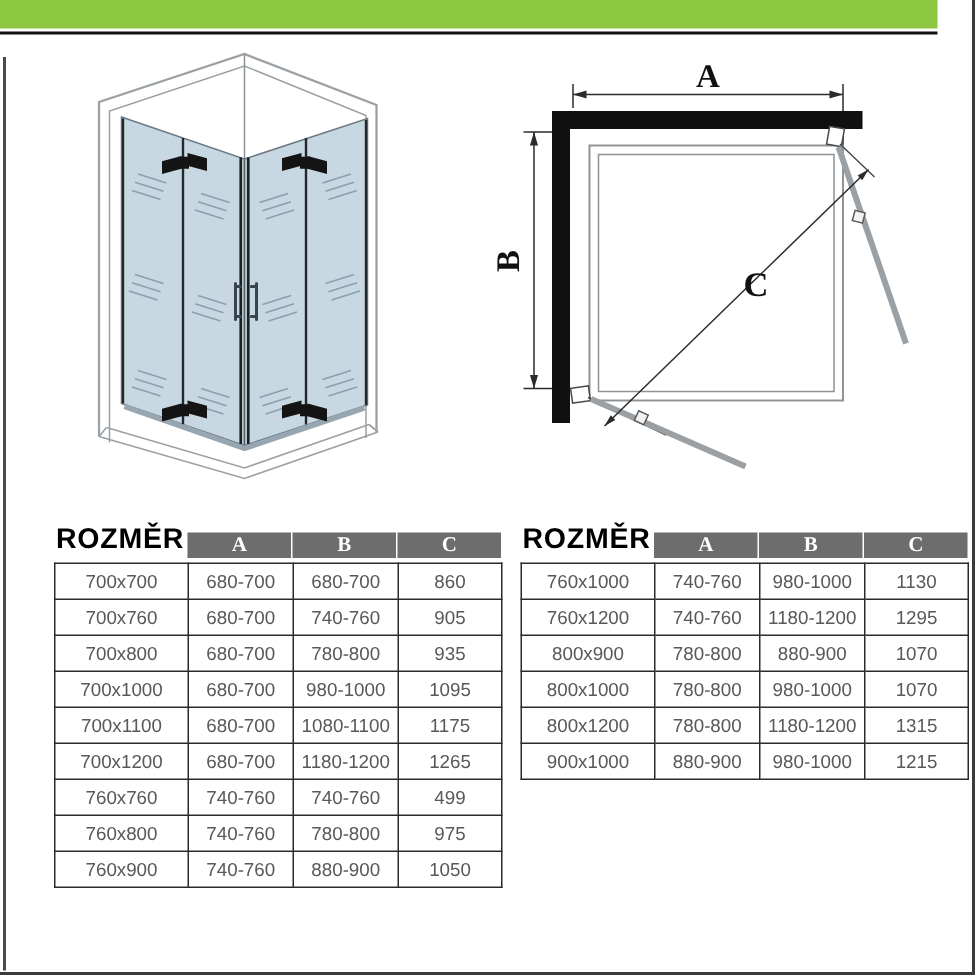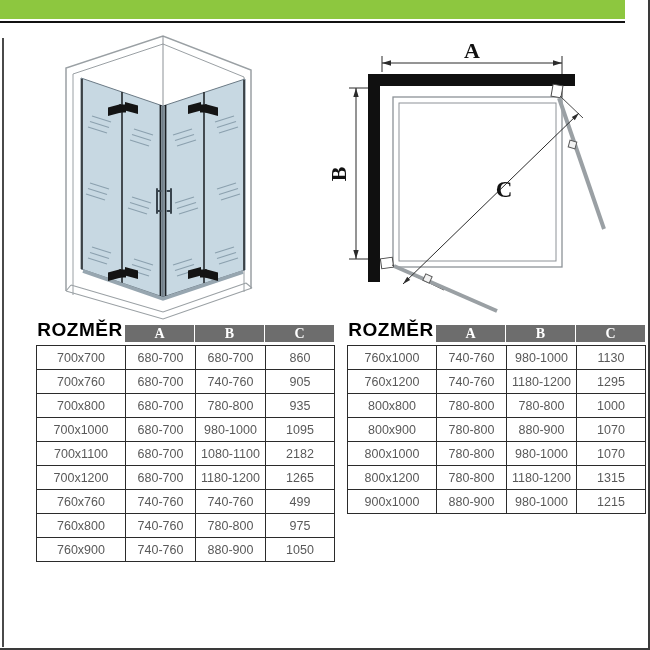--- a/index.html
+++ b/index.html
@@ -8,21 +8,21 @@
   
   .green-bar{position:absolute;left:0;top:0;width:625px;height:19px;background:var(--header-bar,#8dc73f);}
   .top-rule{position:absolute;left:0;top:21px;width:625px;height:2px;background:#111;}
   .left-edge{position:absolute;left:2px;top:38px;width:1.5px;height:609px;background:#4a4a4a;}
   .right-edge{position:absolute;right:0;top:0;width:2px;height:650px;background:var(--frame,#3a3a3a);}
   .bottom-edge{position:absolute;left:0;bottom:0;width:650px;height:2.5px;background:var(--frame,#3a3a3a);}
   
   .drawings{position:absolute;left:0;top:0;width:650px;height:330px;}
   .glass{fill:var(--glass,#c7d8e2);stroke:#6b7a85;stroke-width:1;}
   
-  .spec-table{position:absolute;width:298px;top:318px;padding-left:15px;}
+  .spec-table{position:absolute;width:298px;top:348px;padding-left:15px;}
   .spec-table.left{left:21px;}
   .spec-table.right{left:332px;}
   .thead{display:flex;gap:1px;height:24px;}
   .thead .title{width:88px;align-self:center;text-align:center;font-size:19px;font-weight:bold;
                 color:var(--table-title-text,#000);letter-spacing:.5px;}
   .thead .col{width:69px;height:17px;align-self:flex-end;background:var(--table-header-bg,#6d6d6d);
               color:var(--table-header-text,#fff);font-family:"Liberation Serif",serif;font-weight:bold;
               font-size:14px;line-height:17px;text-align:center;}
   table.body{border-collapse:collapse;margin-top:3px;width:298px;table-layout:fixed;}
   table.body td{border:1px solid #2b2b2b;height:23px;padding:0;text-align:center;
@@ -178,21 +178,21 @@
           <tr>
             <td>700x1000</td>
             <td>680-700</td>
             <td>980-1000</td>
             <td>1095</td>
           </tr>
           <tr>
             <td>700x1100</td>
             <td>680-700</td>
             <td>1080-1100</td>
-            <td>2182</td>
+            <td>1175</td>
           </tr>
           <tr>
             <td>700x1200</td>
             <td>680-700</td>
             <td>1180-1200</td>
             <td>1265</td>
           </tr>
           <tr>
             <td>760x760</td>
             <td>740-760</td>
@@ -236,26 +236,20 @@
             <td>980-1000</td>
             <td>1130</td>
           </tr>
           <tr>
             <td>760x1200</td>
             <td>740-760</td>
             <td>1180-1200</td>
             <td>1295</td>
           </tr>
           <tr>
-            <td>800x800</td>
-            <td>780-800</td>
-            <td>780-800</td>
-            <td>1000</td>
-          </tr>
-          <tr>
             <td>800x900</td>
             <td>780-800</td>
             <td>880-900</td>
             <td>1070</td>
           </tr>
           <tr>
             <td>800x1000</td>
             <td>780-800</td>
             <td>980-1000</td>
             <td>1070</td>

